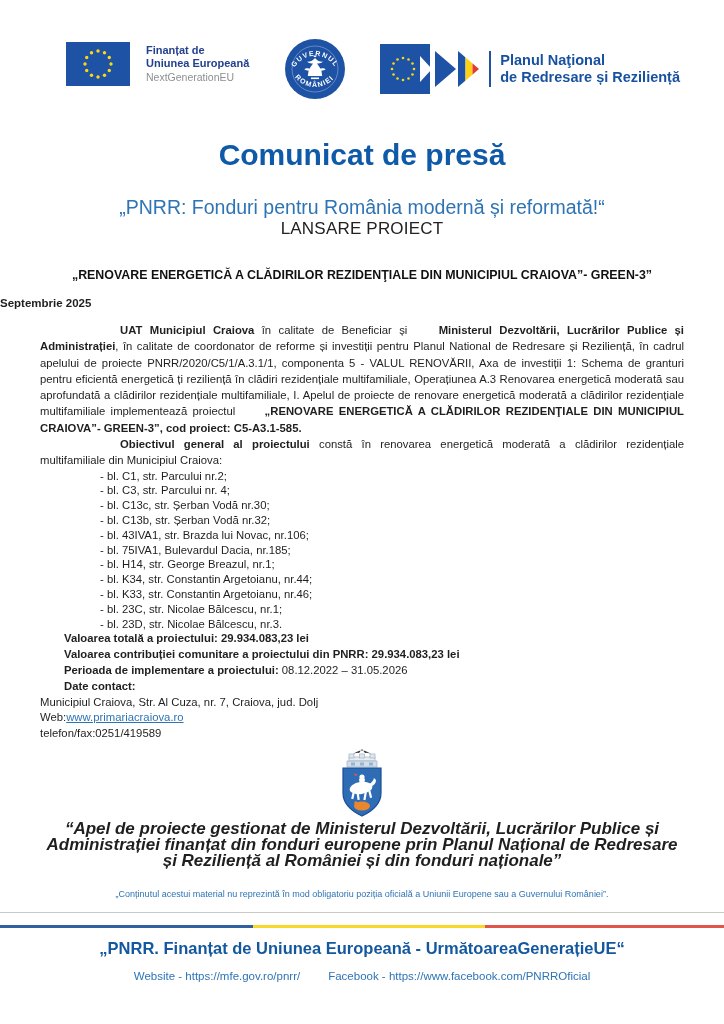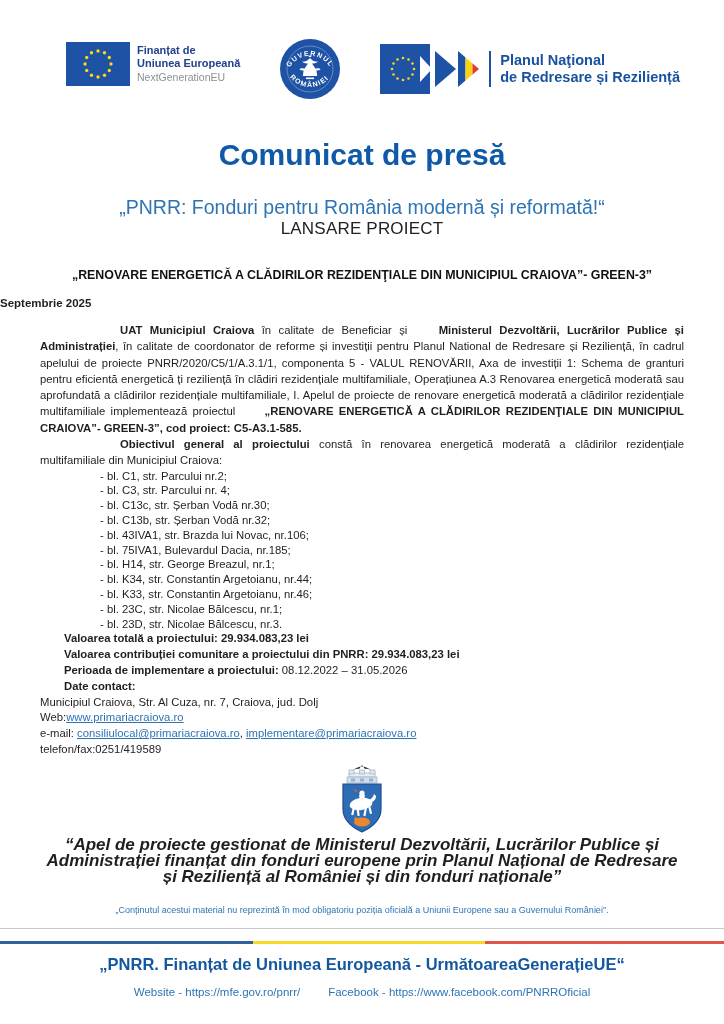--- a/index.html
+++ b/index.html
@@ -6,21 +6,21 @@
   html,body { background:#ffffff; }
   .page {
     position:relative; width:724px; height:1024px; margin:0 auto;
     background:#ffffff; overflow:hidden;
     font-family:"Liberation Sans","DejaVu Sans",sans-serif;
     color:#1f1f1f;
   }
   
   .logos { display:flex; justify-content:space-between; align-items:flex-start;
            padding:42px 44px 0 66px; height:104px; }
-  .eu-logo { display:flex; gap:7px; align-items:flex-start; }
+  .eu-logo { display:flex; gap:16px; align-items:flex-start; }
   .eu-text { padding-top:2px; }
   .eu-l1,.eu-l2 { font-size:11px; font-weight:bold; color:#24418e; line-height:13px; }
   .eu-l3 { font-size:10.5px; color:#8c9091; line-height:14px; }
   .gov-seal { margin-top:-4px; }
   .pnrr-logo { display:flex; align-items:center; gap:9px; margin-top:-2px; }
   .pnrr-sep { width:2.5px; height:36px; background:#1d52a5; }
   .pnrr-t1,.pnrr-t2 { font-size:14.5px; font-weight:bold; color:#17519f; line-height:17px; }
   
   .main-title { margin-top:34px; text-align:center; font-size:30px; font-weight:bold; color:#0f5aa8; }
   .subtitle   { margin-top:24px; text-align:center; font-size:19.5px; color:#2e74b5; }
@@ -163,21 +163,20 @@
         <div>- bl. 23C, str. Nicolae Bălcescu, nr.1;</div>
         <div>- bl. 23D, str. Nicolae Bălcescu, nr.3.</div>
       </div>
     <div class="facts">
       <div><span class="bold">Valoarea totală a proiectului: 29.934.083,23 lei</span></div>
       <div><span class="bold">Valoarea contribuției comunitare a proiectului din PNRR: 29.934.083,23 lei</span></div>
       <div><span class="bold">Perioada de implementare a proiectului:</span><span> 08.12.2022 – 31.05.2026</span></div>
       <div><span class="bold">Date contact:</span></div>
       <div><span>Municipiul Craiova, Str. Al Cuza, nr. 7, Craiova, jud. Dolj</span></div>
       <div><span>Web:</span><a class="doc-link">www.primariacraiova.ro</a></div>
-      <div><span>e-mail: </span><a class="doc-link">consiliulocal@primariacraiova.ro</a><span>, </span><a class="doc-link">implementare@primariacraiova.ro</a></div>
       <div><span>telefon/fax:0251/419589</span></div>
     </div>
   </div>
 
   <div class="coa-wrap">
     <svg width="56" height="70" viewBox="0 0 56 70">
       <path d="M18 7 q10 -9 20 0 q-4 -3 -7 -2 l-3 -4 l-3 4 q-3 -1 -7 2 z" fill="#2f2f2f"></path>
       <g>
         <rect x="15" y="9" width="26" height="4" fill="#e8edf2" stroke="#9fb3c4" stroke-width="0.7"></rect>
         <rect x="15" y="6" width="5" height="4" fill="#dfe7ee" stroke="#9fb3c4" stroke-width="0.7"></rect>

